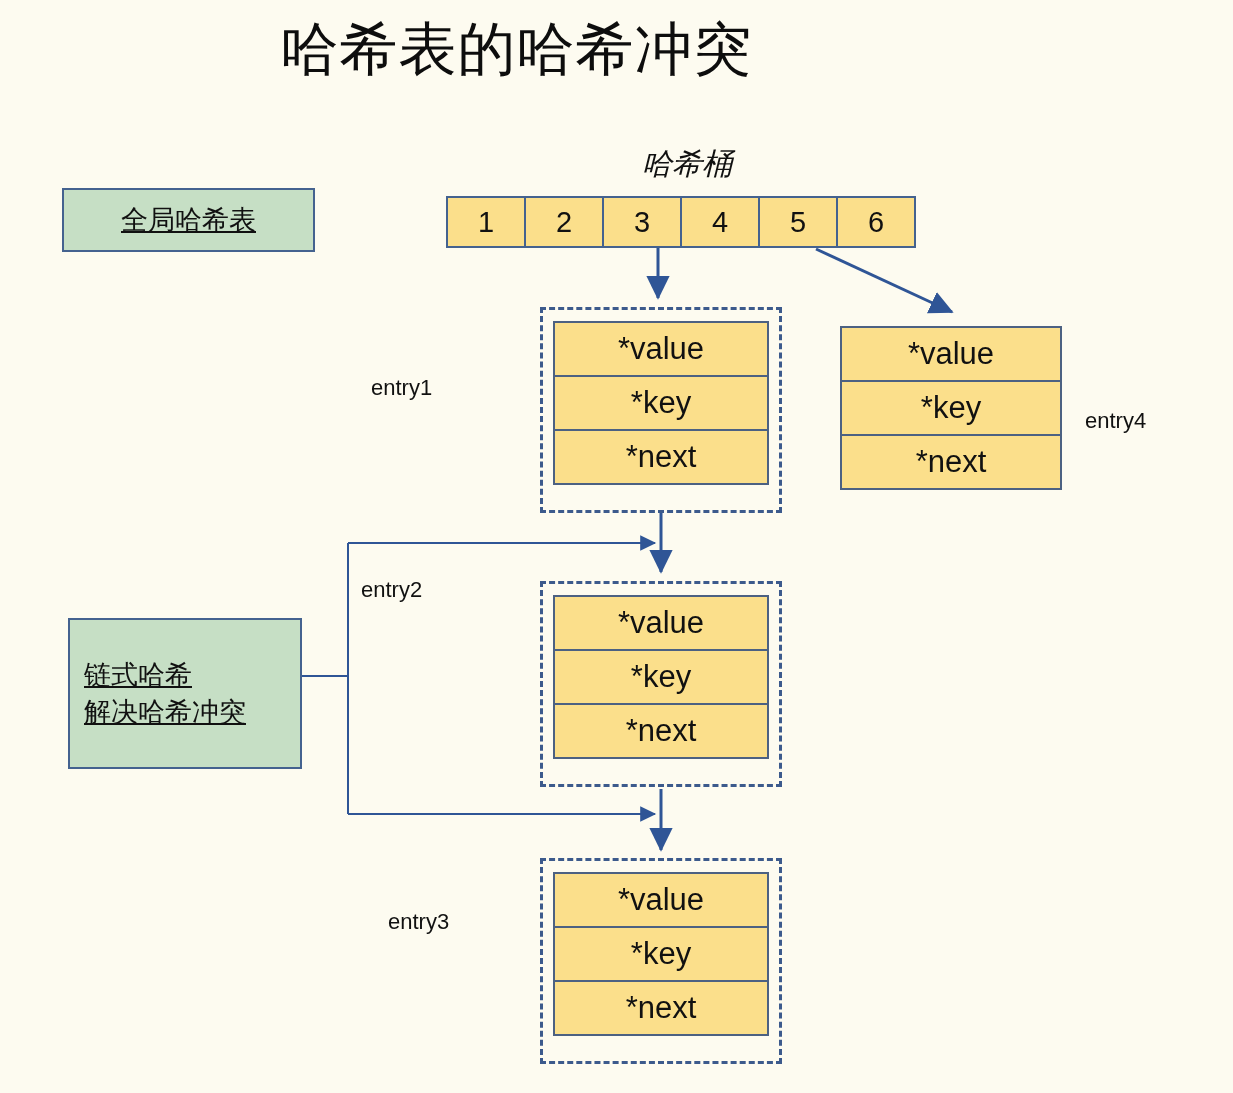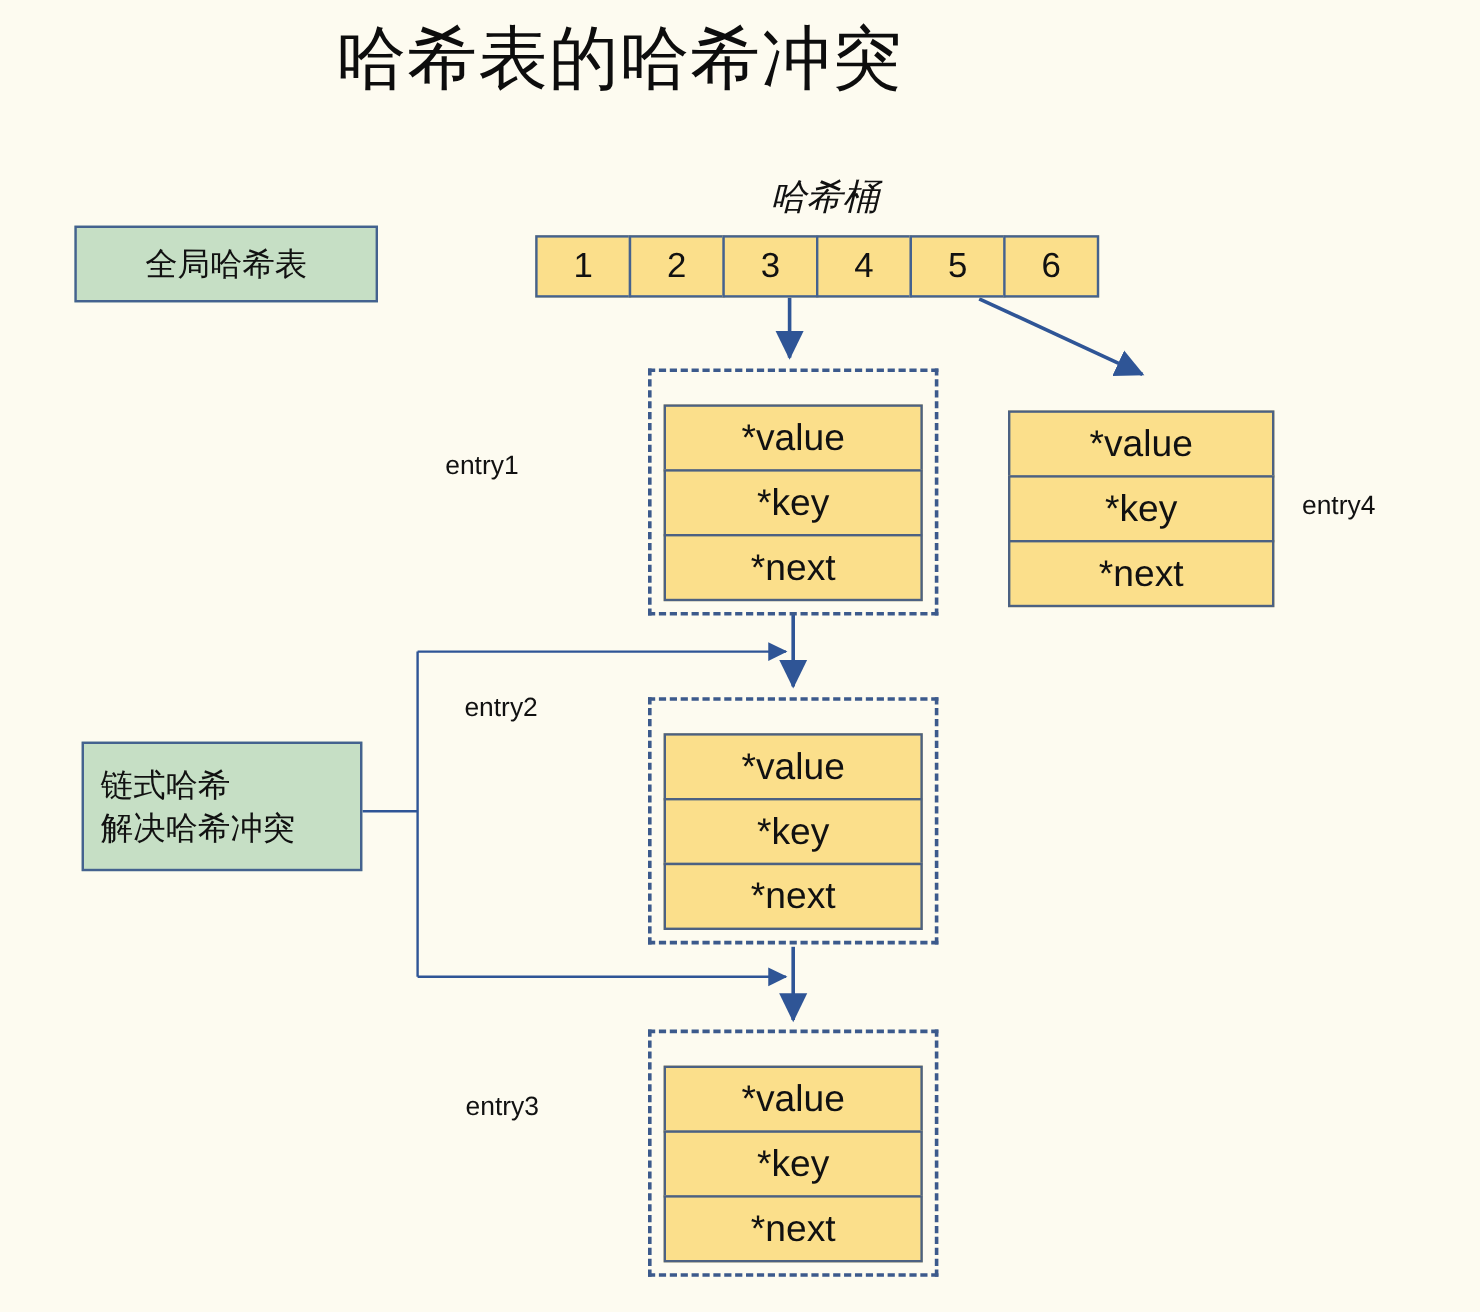--- a/index.html
+++ b/index.html
@@ -47,20 +47,21 @@
   .note {
     position: absolute;
     background: #c6dfc5;
     border: 2px solid #44628f;
     box-sizing: border-box;
     display: flex;
     align-items: center;
     font-size: 27px;
     color: #111;
     line-height: 1.35;
+    text-decoration: underline;
   }
   .note.center { justify-content: center; }
   .note.left  { justify-content: flex-start; padding-left: 14px; }
   .note .lines { white-space: pre-line; }
 
   
   .bucket {
     position: absolute;
     display: flex;
     box-sizing: border-box;
@@ -101,21 +102,21 @@
     background: #fbdf8b;
     border: 2px solid #4c6182;
     box-sizing: border-box;
     margin-top: -2px;
     display: flex;
     align-items: center;
     justify-content: center;
     font-size: 31px;
     color: #111;
   }
-  .entry-cell:first-child { margin-top: 16px; }
+  .entry-cell:first-child { margin-top: 0; }
 
   .entry-label {
     position: absolute;
     font-size: 22px;
     color: #111;
     white-space: nowrap;
   }
 </style>
 </head>
 <body>
@@ -169,21 +170,21 @@
     <div class="bucket-cell">3</div>
     <div class="bucket-cell">4</div>
     <div class="bucket-cell">5</div>
     <div class="bucket-cell">6</div>
   </div>
 
   <div class="note center" style="left:62px; top:188px; width:253px; height:64px;">
     <span class="lines">全局哈希表</span>
   </div>
 
-  <div class="note left" style="left:68px; top:618px; width:234px; height:108px;">
+  <div class="note left" style="left:68px; top:618px; width:234px; height:151px;">
     <span class="lines">链式哈希
 解决哈希冲突</span>
   </div>
 
   <div class="entry-label" style="left:371px; top:375px;">entry1</div>
   <div class="entry-wrap dashed" style="left:540px; top:307px; width:242px; height:206px;">
     <div class="entry-cells">
       <div class="entry-cell">*value</div>
       <div class="entry-cell">*key</div>
       <div class="entry-cell">*next</div>
@@ -192,21 +193,21 @@
 
   <div class="entry-wrap plain" style="left:840px; top:326px; width:222px; height:168px;">
     <div class="entry-cells">
       <div class="entry-cell">*value</div>
       <div class="entry-cell">*key</div>
       <div class="entry-cell">*next</div>
     </div>
   </div>
   <div class="entry-label" style="left:1085px; top:408px;">entry4</div>
 
-  <div class="entry-label" style="left:387px; top:577px;">entry2</div>
+  <div class="entry-label" style="left:361px; top:577px;">entry2</div>
   <div class="entry-wrap dashed" style="left:540px; top:581px; width:242px; height:206px;">
     <div class="entry-cells">
       <div class="entry-cell">*value</div>
       <div class="entry-cell">*key</div>
       <div class="entry-cell">*next</div>
     </div>
   </div>
 
   <div class="entry-label" style="left:388px; top:909px;">entry3</div>
   <div class="entry-wrap dashed" style="left:540px; top:858px; width:242px; height:206px;">

